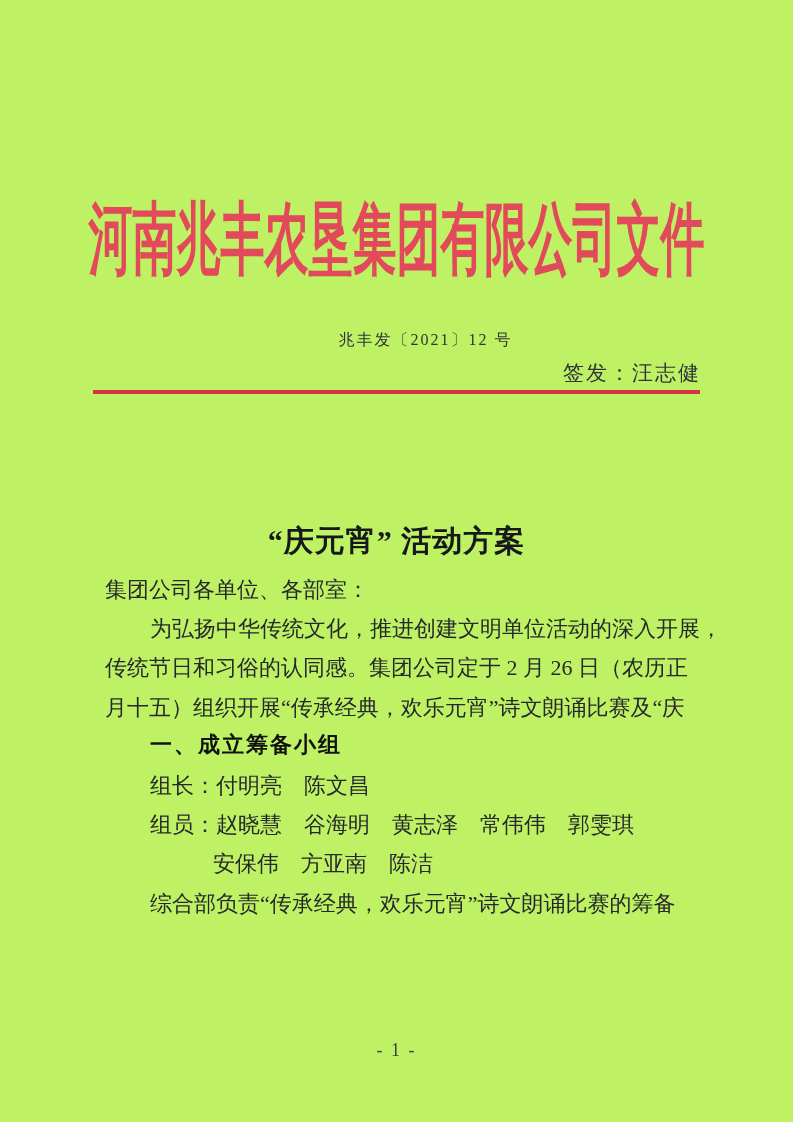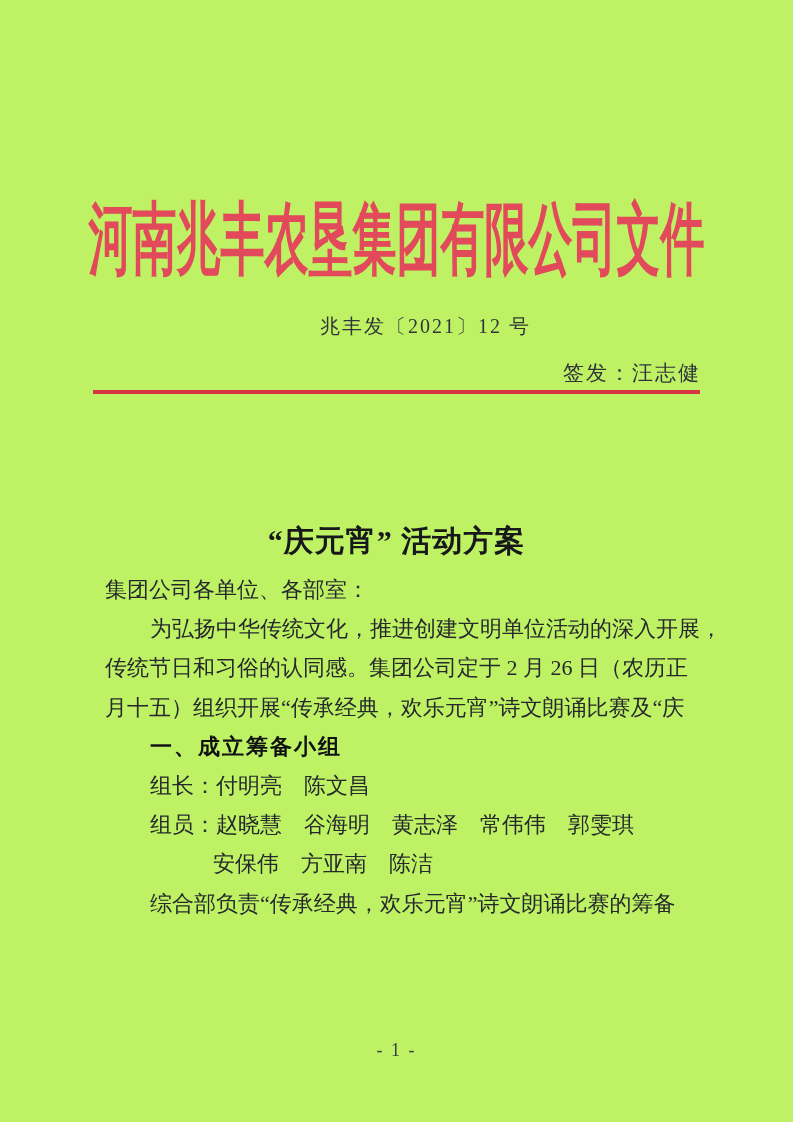--- a/index.html
+++ b/index.html
@@ -21,27 +21,27 @@
     font-size: 44px;
     font-weight: 700;
     line-height: 1;
     color: #e2495a;
     white-space: nowrap;
     transform: scaleY(1.8);
     transform-origin: 50% 0;
   }
   .doc-number {
     position: absolute;
-    top: 313px;
+    top: 330px;
     left: 0;
     width: 100%;
     box-sizing: border-box;
     padding-left: 58px;
     text-align: center;
-    font-size: 20px;
+    font-size: 16px;
     letter-spacing: 2px;
     color: #30343a;
     white-space: pre;
   }
   .issuer {
     position: absolute;
     top: 359px;
     right: 92px;
     font-size: 21px;
     letter-spacing: 2px;
@@ -76,21 +76,21 @@
     width: 596px;
     font-size: 22px;
     line-height: 39.2px;
     color: #26282b;
     margin-top: 13px;
   }
   .line { white-space: pre; }
   .ind2 { padding-left: 45px; }
   .ind5 { padding-left: 108px; }
   .heading {
-    font-family: Liberation Serif, serif;
+    font-family: Liberation Mono, monospace;
     font-weight: 700;
     color: #101112;
     letter-spacing: 2px;
   }
   .page-number {
     position: absolute;
     top: 1040px;
     left: 0;
     width: 100%;
     text-align: center;

